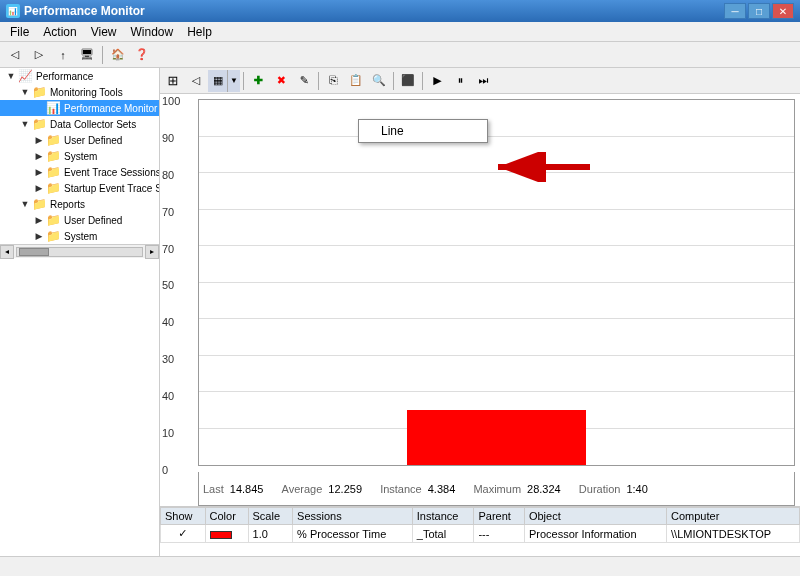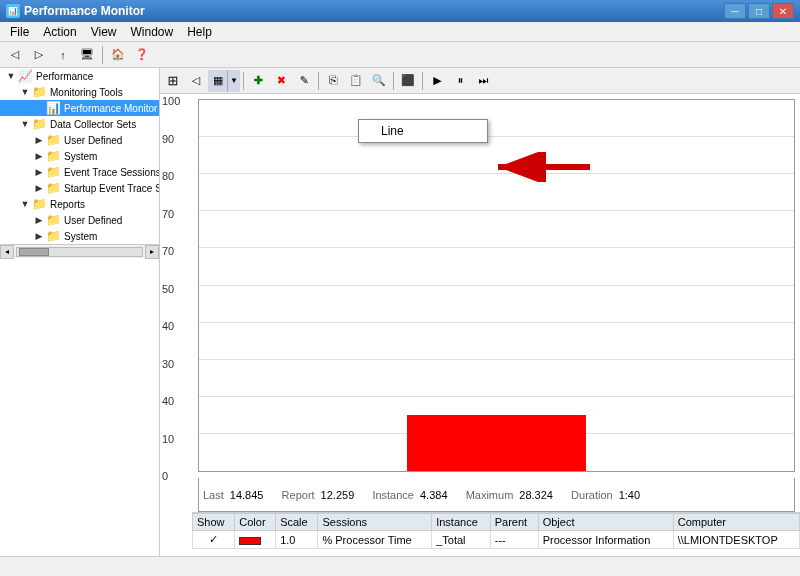--- a/index.html
+++ b/index.html
@@ -233,24 +233,23 @@
       align-items: center;
       padding: 0 4px;
       font-size: 11px;
       gap: 6px;
     }
     .stat-label { color: #666; }
     .stat-value { font-weight: normal; }
 
     
     .counter-table-wrap {
-      height: 44px;
+      height: 50px;
       border-top: 1px solid #ccc;
       overflow: hidden;
-      margin-left: 32px;
     }
     .counter-table {
       width: 100%;
       border-collapse: collapse;
       font-size: 11px;
     }
     .counter-table th {
       background: #e0e8f0;
       border: 1px solid #ccc;
       padding: 2px 4px;
@@ -539,21 +538,21 @@
         <div class="grid-line" style="bottom:20%;"></div>
         <div class="grid-line" style="bottom:10%;"></div>
 
         <div class="hist-bar" style="left:35%; width:30%; bottom:0; height:15%; background:#ff0000;"></div>
       </div>
 
       <div class="stats-bar">
         <span class="stat-label">Last</span>
         <span class="stat-value">14.845</span>
         &nbsp;&nbsp;
-        <span class="stat-label">Report</span>
+        <span class="stat-label">Average</span>
         <span class="stat-value">12.259</span>
         &nbsp;&nbsp;
         <span class="stat-label">Instance</span>
         <span class="stat-value">4.384</span>
         &nbsp;&nbsp;
         <span class="stat-label">Maximum</span>
         <span class="stat-value">28.324</span>
         &nbsp;&nbsp;
         <span class="stat-label">Duration</span>
         <span class="stat-value">1:40</span>

